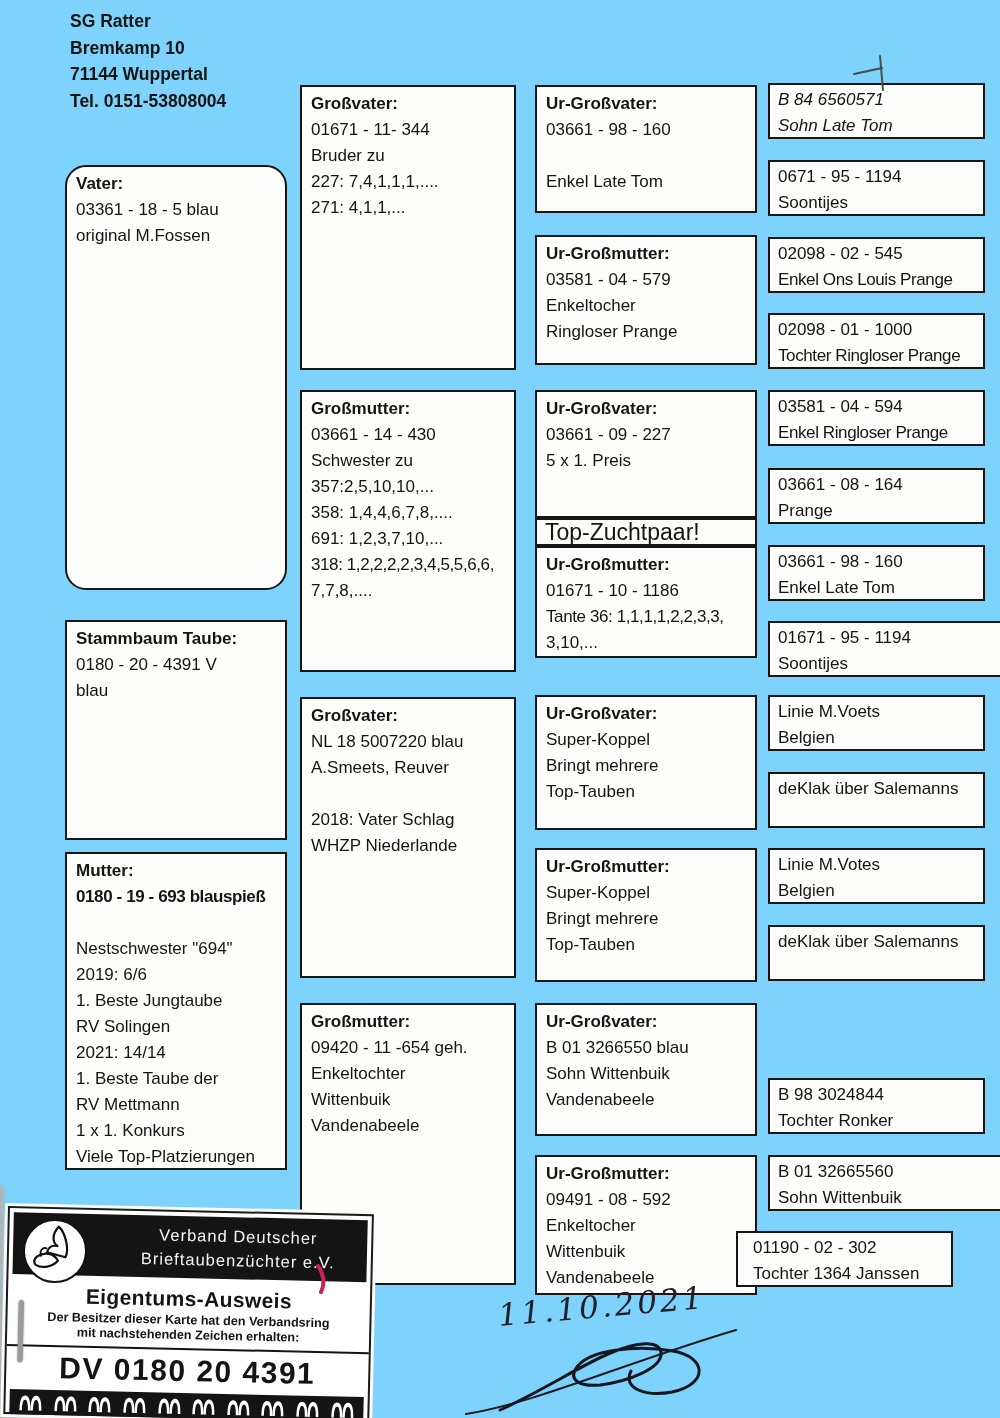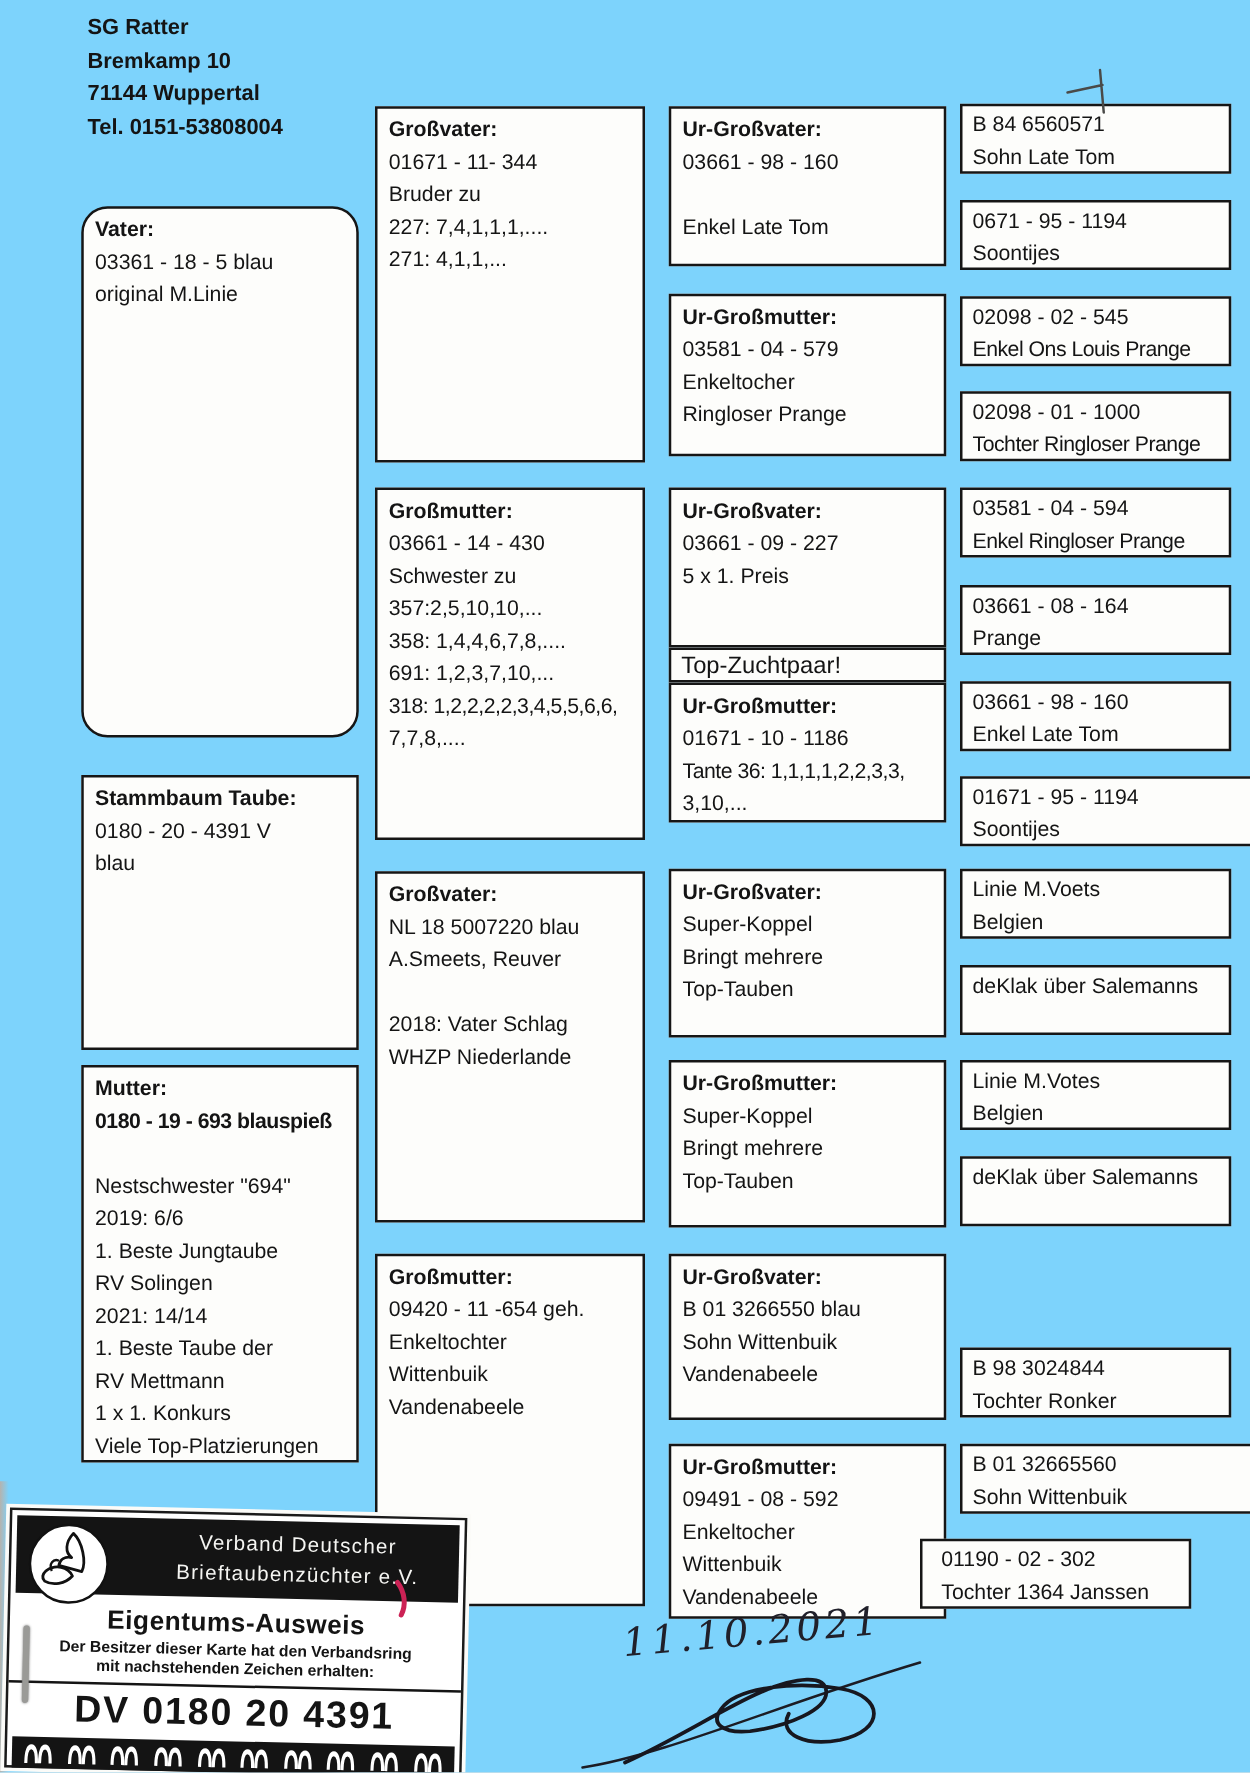--- a/index.html
+++ b/index.html
@@ -16,21 +16,21 @@
   .box{
     position:absolute;border:2px solid #161616;background:#fdfdfb;
     padding:4px 9px 0 9px;box-sizing:border-box;
   }
   .line{font-size:17px;line-height:26px;min-height:26px;white-space:nowrap;}
   .title{font-weight:bold;}
   .bold{font-weight:bold;}
   .tight{letter-spacing:-0.4px;}
   .bar{
     position:absolute;border:2px solid #161616;background:#fdfdfb;
-    box-sizing:border-box;padding:0 8px;font-size:19px;line-height:25px;white-space:nowrap;
+    box-sizing:border-box;padding:0 8px;font-size:23px;line-height:25px;white-space:nowrap;
   }
   
   .stamp{
     position:absolute;left:8px;top:1206px;width:366px;height:208px;
     background:#fff;border:2px solid #1a1a1a;box-sizing:border-box;
     transform:rotate(1.3deg);transform-origin:0 0;
     box-shadow:0 0 0 3px #fbfbf8;
   }
   .stamp-band{
     position:relative;margin:4px 4px 0 4px;height:62px;background:#141414;
@@ -69,21 +69,21 @@
   <div class="abs owner" style="left:70px;top:8px;width:260px;">
     <div>SG Ratter</div>
     <div>Bremkamp 10</div>
     <div>71144 Wuppertal</div>
     <div>Tel. 0151-53808004</div>
   </div>
 
   <div class="box" style="left:65px;top:165px;width:222px;height:425px;border-radius:21px;">
     <div class="line title">Vater:</div>
     <div class="line">03361 - 18 - 5 blau</div>
-    <div class="line">original M.Linie</div>
+    <div class="line">original M.Fossen</div>
   </div>
 
   <div class="box" style="left:65px;top:620px;width:222px;height:220px;">
     <div class="line title">Stammbaum Taube:</div>
     <div class="line">0180 - 20 - 4391 V</div>
     <div class="line">blau</div>
   </div>
 
   <div class="box" style="left:65px;top:852px;width:222px;height:318px;">
     <div class="line title">Mutter:</div>
@@ -187,21 +187,21 @@
   </div>
 
   <div class="box" style="left:535px;top:1155px;width:222px;height:140px;">
     <div class="line title">Ur-Großmutter:</div>
     <div class="line">09491 - 08 - 592</div>
     <div class="line">Enkeltocher</div>
     <div class="line">Wittenbuik</div>
     <div class="line">Vandenabeele</div>
   </div>
 
-  <div class="box" style="left:768px;top:83px;width:217px;height:56px;padding:2px 8px 0;">
+  <div class="box" style="left:768px;top:83px;width:217px;height:56px;padding:2px 8px 0;font-style:italic;">
     <div class="line">B 84 6560571</div>
     <div class="line">Sohn Late Tom</div>
   </div>
   <div class="box" style="left:768px;top:160px;width:217px;height:56px;padding:2px 8px 0;">
     <div class="line">0671 - 95 - 1194</div>
     <div class="line">Soontijes</div>
   </div>
   <div class="box" style="left:768px;top:237px;width:217px;height:56px;padding:2px 8px 0;">
     <div class="line">02098 - 02 - 545</div>
     <div class="line tight">Enkel Ons Louis Prange</div>

